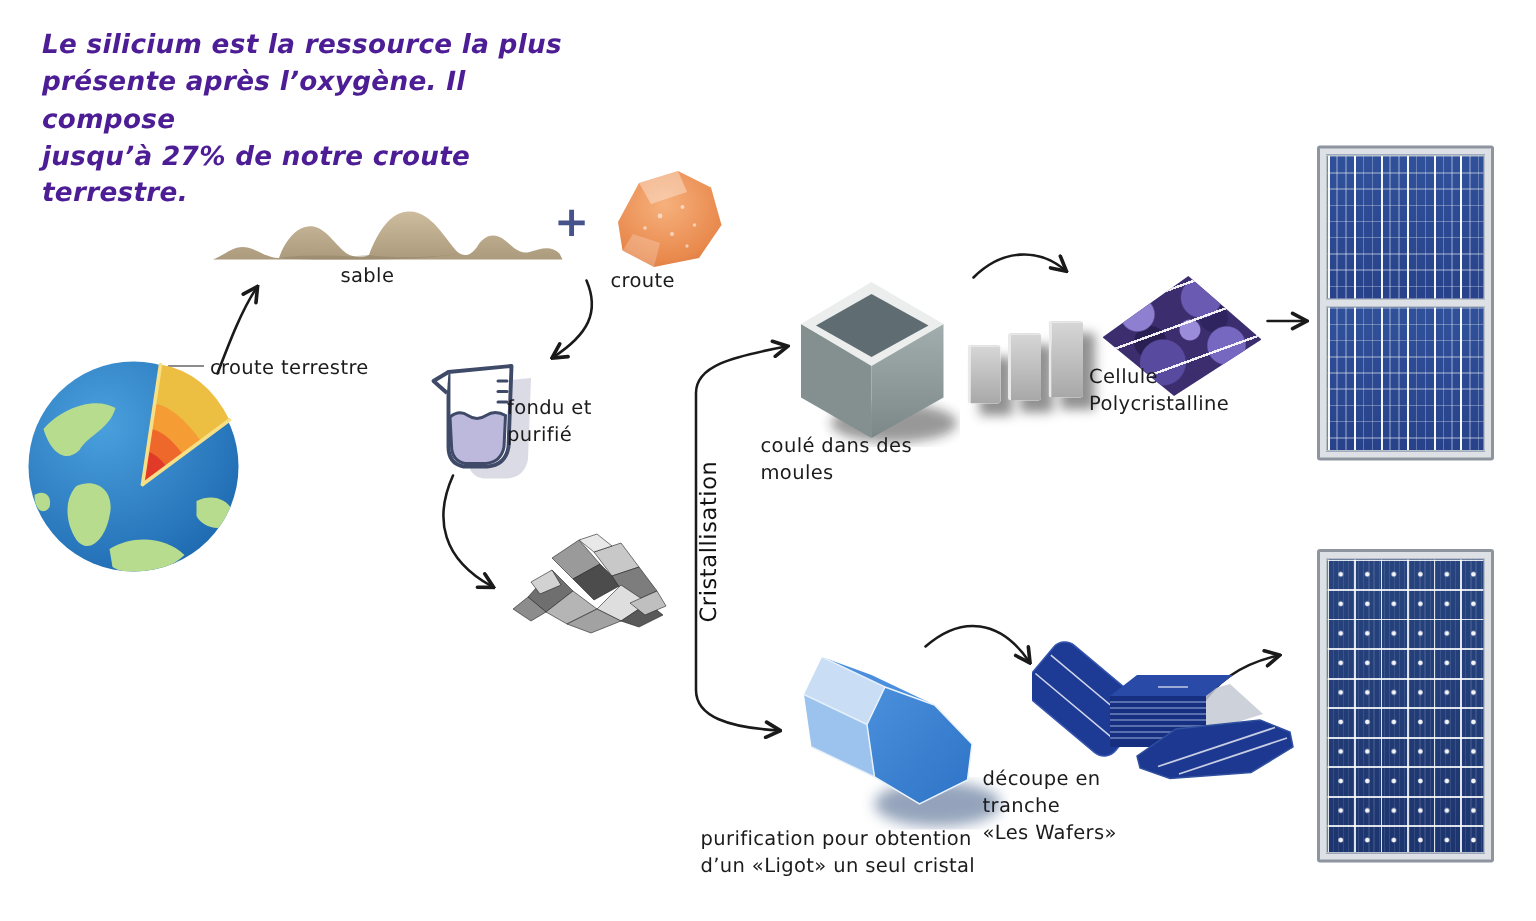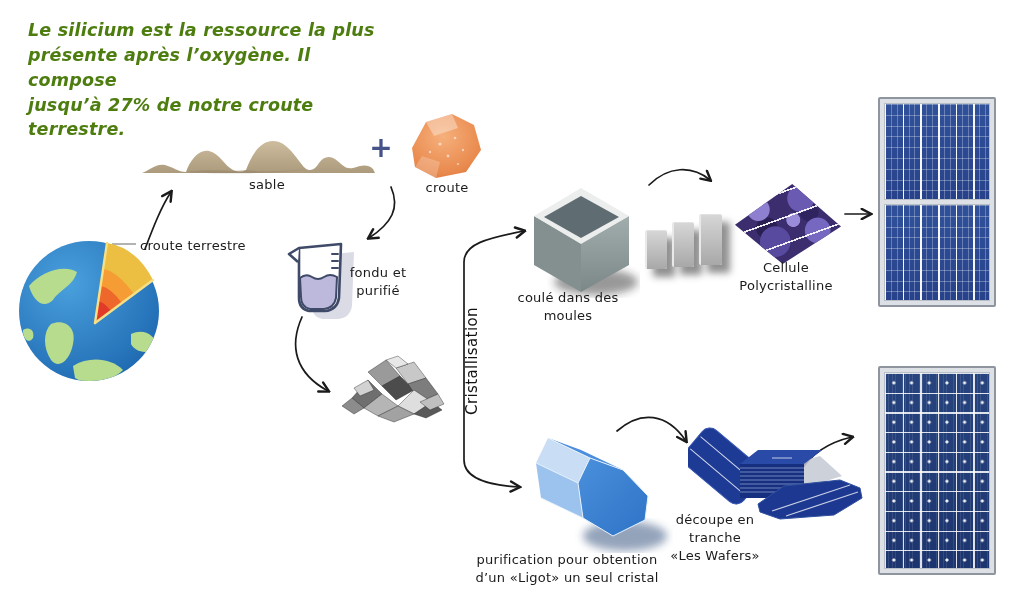--- a/index.html
+++ b/index.html
@@ -1,22 +1,22 @@
 <!DOCTYPE html>
 <html><head>
 <meta charset="utf-8">
 <style>
   html,body{margin:0;padding:0;background:#fff;}
   .stage{position:relative;width:1024px;height:614px;background:#ffffff;overflow:hidden;
          font-family:"DejaVu Sans", sans-serif;}
-  .lbl{position:absolute;font-size:13px;line-height:1.40;color:#1b1b1b;text-align:center;
+  .lbl{position:absolute;font-size:13px;line-height:1.40;color:#1b1b1b;
        white-space:pre-line;letter-spacing:.25px;}
   .lbl-left{text-align:right;}
   .intro{position:absolute;left:28px;top:18px;width:360px;font-size:17.5px;line-height:1.42;
-         font-weight:bold;font-style:italic;color:#4d7c0f;white-space:pre-line;letter-spacing:.2px;}
+         font-weight:bold;font-style:italic;color:#4c1d95;white-space:pre-line;letter-spacing:.2px;}
   .plus{position:absolute;left:366px;top:131px;width:30px;text-align:center;font-size:28px;
         font-weight:bold;color:#46538a;}
   .vertlabel{position:absolute;left:393px;top:351px;width:160px;height:20px;text-align:center;
              font-size:15px;color:#111;letter-spacing:.4px;transform:rotate(-90deg);}
   .abs{position:absolute;}
   
   .slab{position:absolute;border-radius:2px;
         background:linear-gradient(180deg,#d6d6d6,#a8a8a8);
         border-left:2px solid #e9e9e9;border-top:1px solid #e2e2e2;
         box-shadow:8px 8px 7px rgba(35,35,35,.5);}
@@ -260,21 +260,21 @@
   </div>
 
   <div class="lbl lbl-left" style="left:140px;top:237px;">croute terrestre</div>
   <div class="lbl" style="left:227px;top:176px;width:80px;">sable</div>
   <div class="plus">+</div>
   <div class="lbl" style="left:407px;top:179px;width:80px;">croute</div>
   <div class="lbl" style="left:338px;top:264px;width:80px;">fondu et
 purifié</div>
   <div class="lbl" style="left:507px;top:289px;width:122px;">coulé dans des
 moules</div>
-  <div class="lbl" style="left:726px;top:243px;width:120px;margin-top:16px;">Cellule
+  <div class="lbl" style="left:726px;top:243px;width:120px;">Cellule
 Polycristalline</div>
   <div class="lbl" style="left:467px;top:551px;width:200px;">purification pour obtention
 d’un «Ligot» un seul cristal</div>
   <div class="lbl" style="left:655px;top:511px;width:120px;">découpe en
 tranche
 «Les Wafers»</div>
 
 </div>
 
 </body></html>

